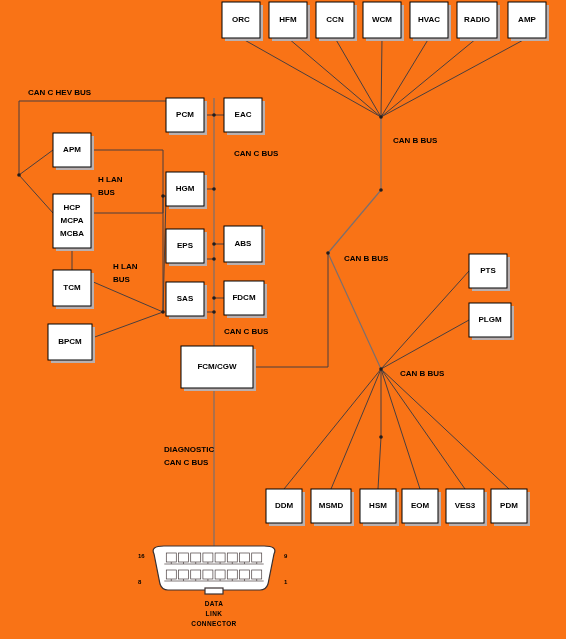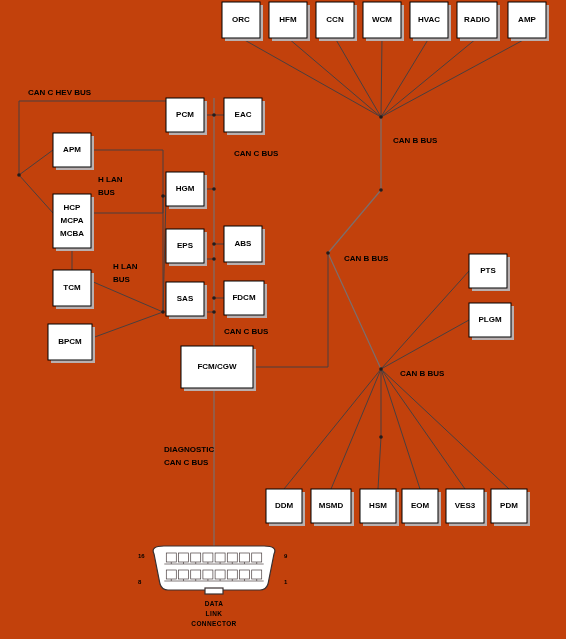--- a/index.html
+++ b/index.html
@@ -1,17 +1,17 @@
 <!DOCTYPE html>
 <html><head>
 <meta charset="utf-8">
 <style>
   html,body{margin:0;padding:0;background:#ffffff;}
   body{width:566px;height:639px;font-family:"Liberation Sans",sans-serif;}
-  #diagram-root{position:relative;width:566px;height:639px;overflow:hidden;background:#c2410c;}
+  #diagram-root{position:relative;width:566px;height:639px;overflow:hidden;background:#f97316;}
   svg{display:block;}
   .node-box{fill:#ffffff;stroke:#000000;stroke-width:1;}
   .node-shadow{fill:#b9b0b0;}
   .node-label{font-family:"Liberation Sans",sans-serif;font-size:8px;font-weight:bold;fill:#000;text-anchor:middle;dominant-baseline:middle;}
   .bus-label{font-family:"Liberation Sans",sans-serif;font-size:8px;font-weight:bold;fill:#000;}
   .link{stroke:#4a3f3f;stroke-width:1;fill:none;}
   .trunk{stroke:#7a6f6f;stroke-width:1.2;fill:none;}
   .junction{fill:#221c1c;}
   .dlc-body{fill:#ffffff;stroke:#3a3030;stroke-width:1.2;}
   .dlc-pin{fill:#ffffff;stroke:#4a3f3f;stroke-width:0.7;}

